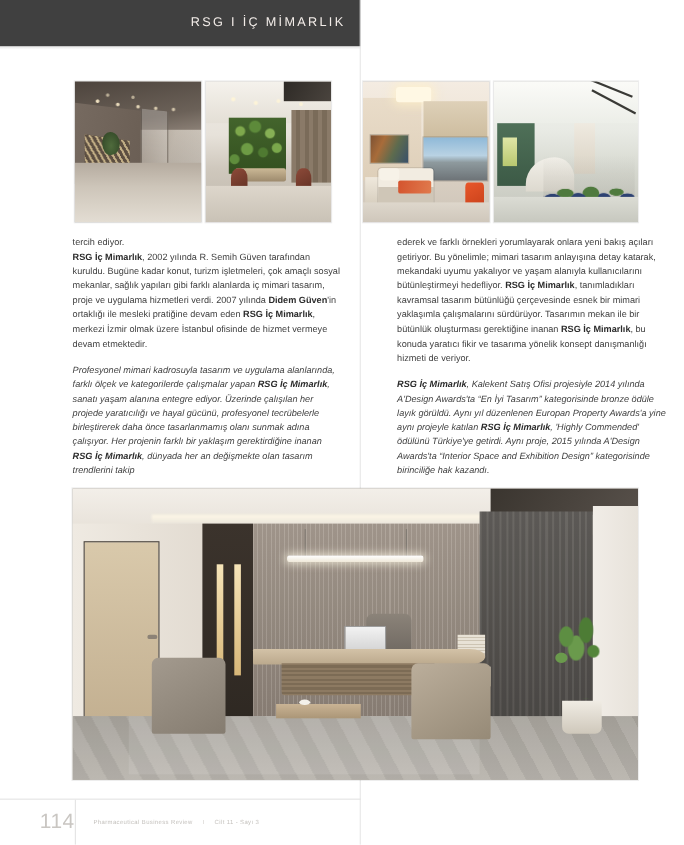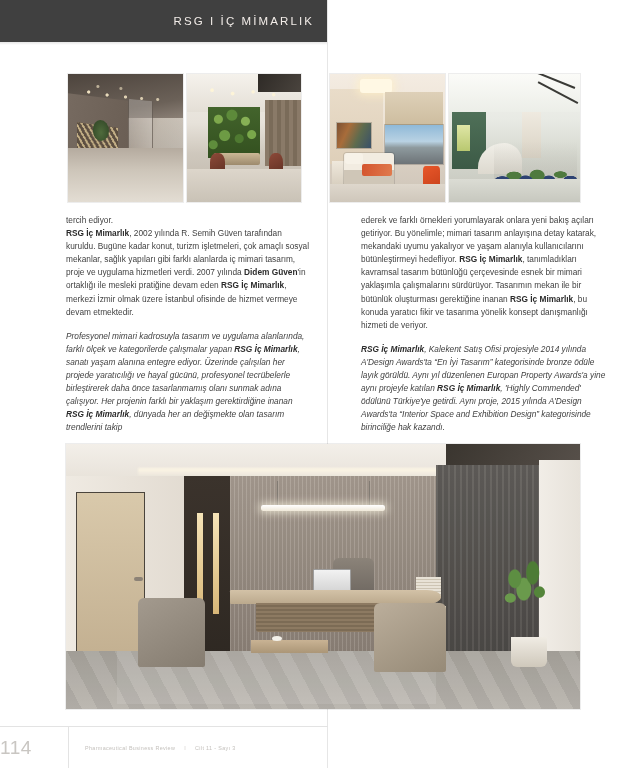--- a/index.html
+++ b/index.html
@@ -470,21 +470,21 @@
     position: absolute;
     left: 0;
     top: 727px;
     width: 328px;
     height: 41px;
     display: flex;
     align-items: center;
   }
   .page-number {
     width: 68px;
-    text-align: left;
+    text-align: right;
     font-size: 19px;
     color: #c9c6c2;
     letter-spacing: 0.5px;
     font-weight: 400;
   }
   .footer-divider {
     width: 1px;
     height: 41px;
     background: #e3e3e3;
   }

